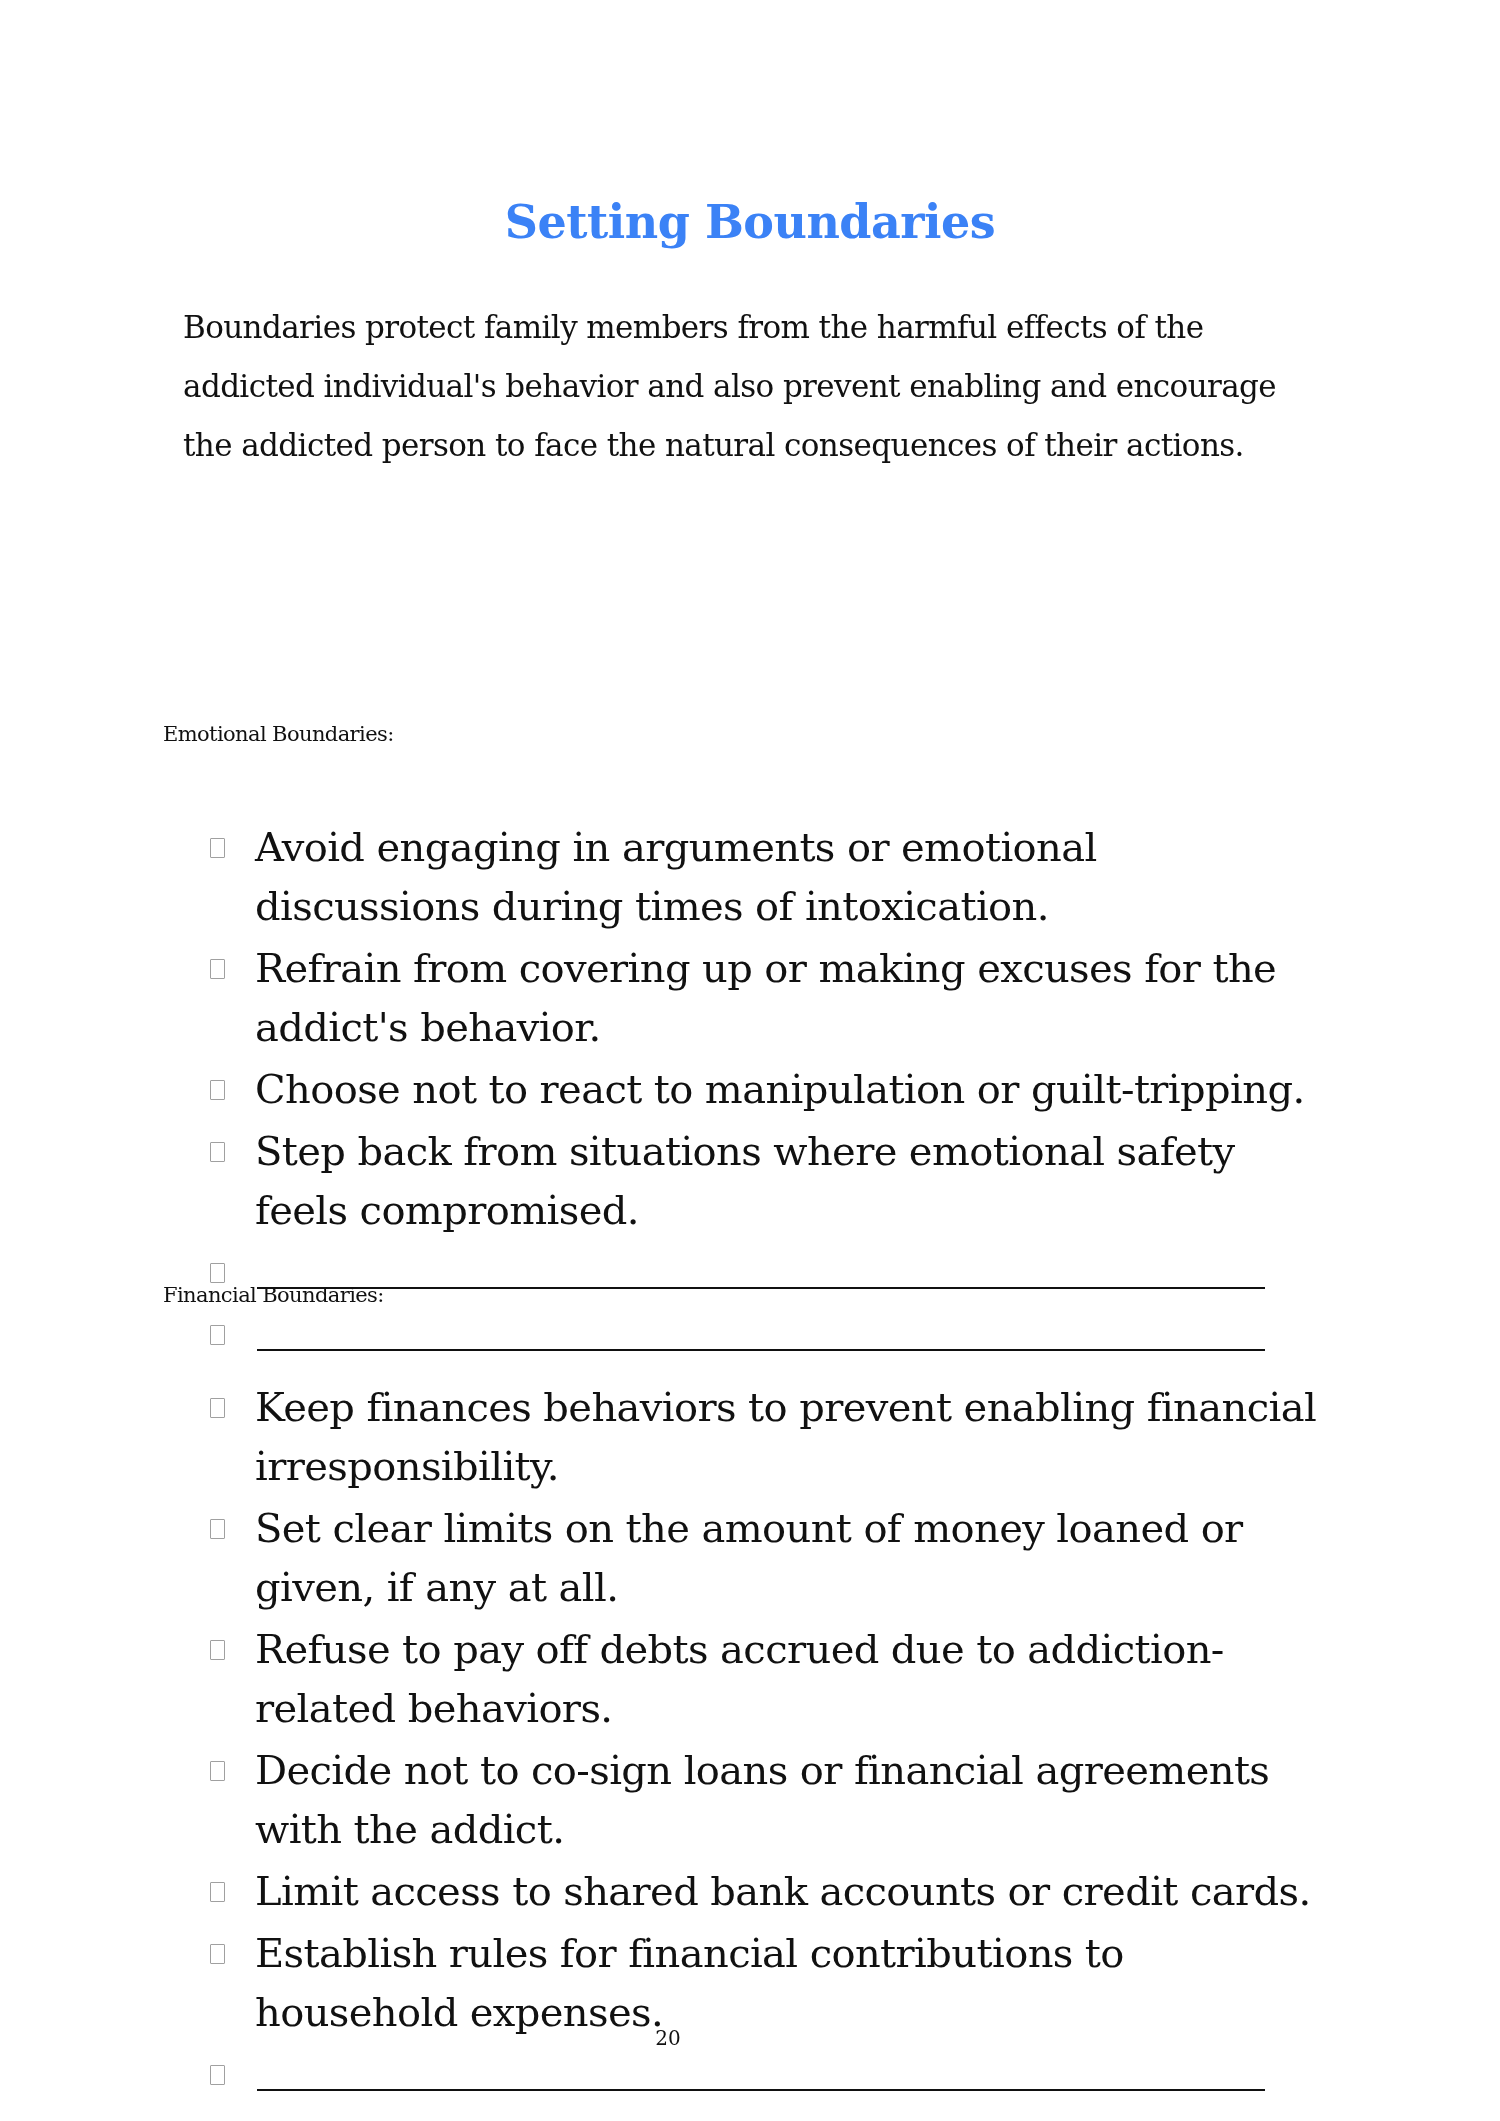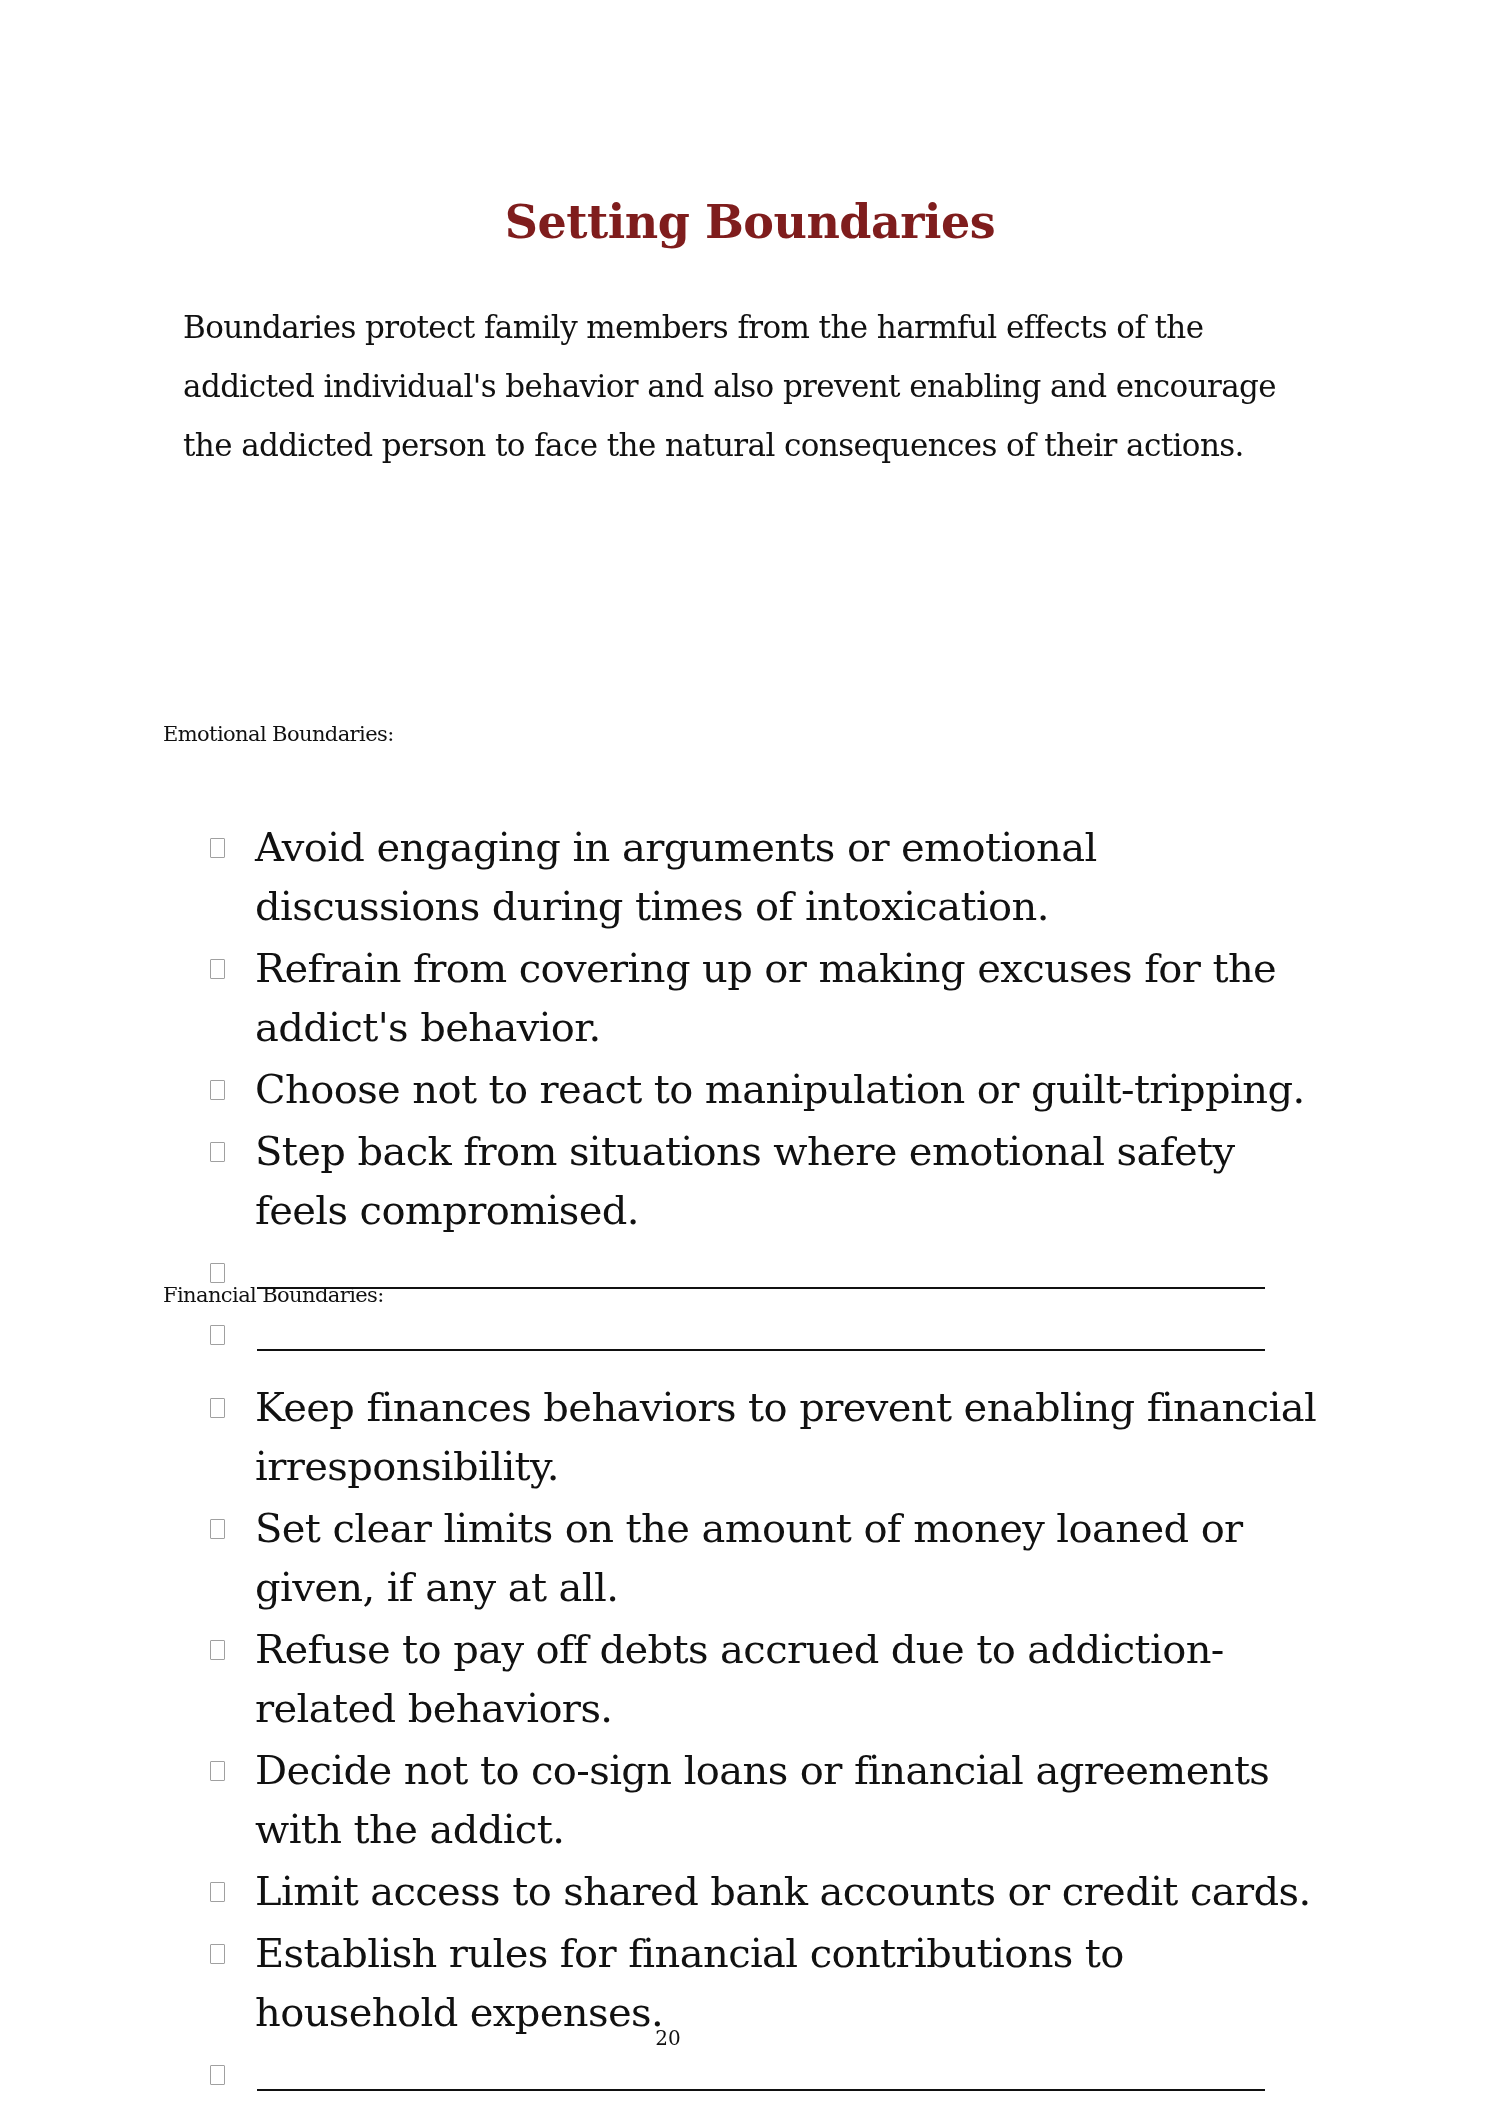--- a/index.html
+++ b/index.html
@@ -1,20 +1,20 @@
 <!DOCTYPE html>
 <html><head>
   <meta charset="utf-8">
   <style>
     html, body { margin: 0; padding: 0; background: #ffffff; }
     body { width: 1500px; height: 2121px; position: relative; overflow: hidden;
            font-family: "DejaVu Serif", "Liberation Serif", serif; color: #111111; }
     .page { position: absolute; left: 0; top: 0; width: 1500px; height: 2121px; }
     .title { position: absolute; left: 0; width: 1500px; top: 195px; text-align: center;
-             font-size: 46px; font-weight: bold; color: #7f1d1d; letter-spacing: -0.5px;
+             font-size: 46px; font-weight: bold; color: #3b82f6; letter-spacing: -0.5px;
              font-family: "DejaVu Serif", serif; }
     .para { position: absolute; left: 163px; width: 1150px; font-size: 31px; line-height: 59px;
             letter-spacing: -0.6px; margin-left: 20px; }
     .p1 { top: 298px; }
     .p2 { top: 509px; }
     .heading { position: absolute; left: 163px; font-size: 21px; font-weight: normal; letter-spacing: -0.6px; }
     .h-emotional { top: 722px; }
     .h-financial { top: 1283px; }
     .list { position: absolute; left: 205px; width: 1120px; }
     .list-emotional { top: 818px; }

